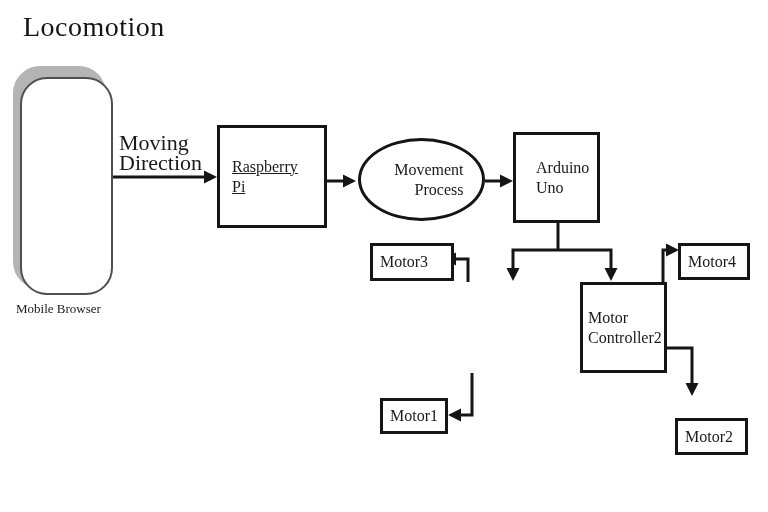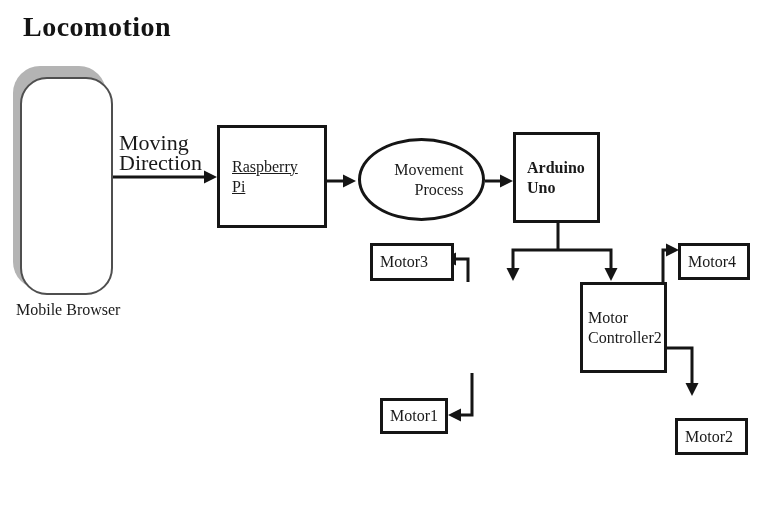--- a/index.html
+++ b/index.html
@@ -10,42 +10,42 @@
     width: 768px;
     height: 512px;
     background: #ffffff;
     overflow: hidden;
   }
   .title {
     position: absolute;
     left: 23px;
     top: 11px;
     font-size: 28px;
-    font-weight: bold;
+    font-weight: normal;
     color: #141414;
     letter-spacing: 0.5px;
     text-align: center;
   }
   .shape { position: absolute; }
   .mb-shadow {
     left: 13px; top: 66px;
     width: 93px; height: 223px;
     background: #b4b4b4;
     border-radius: 27px;
   }
   .mb-body {
     left: 20px; top: 77px;
     width: 93px; height: 218px;
     background: #ffffff;
     border: 2px solid #4f4f4f;
     border-radius: 27px;
   }
   .mb-label {
     left: 16px; top: 301px;
-    font-size: 16px;
+    font-size: 13px;
     color: #1a1a1a;
     white-space: nowrap;
   }
   .edge-label {
     left: 119px; top: 133px;
     width: 70px;
     font-size: 22px;
     line-height: 20px;
     color: #1a1a1a;
   }
@@ -56,21 +56,21 @@
     color: #1a1a1a;
     font-size: 16px;
     line-height: 20px;
     display: flex;
     align-items: center;
   }
   .node .lbl { display: block; }
   .rect-rpi    { left: 217px; top: 125px; width: 110px; height: 103px; text-decoration: underline; }
   .rect-rpi .lbl { width: 74px; margin-left: 12px; }
   .rect-uno    { left: 513px; top: 132px; width: 87px;  height: 91px; }
-  .rect-uno .lbl { width: 64px; margin-left: 11px; font-weight: bold; }
+  .rect-uno .lbl { width: 64px; margin-left: 20px; }
   .rect-mc1    { left: 463px; top: 282px; width: 89px;  height: 91px; }
   .rect-mc2    { left: 580px; top: 282px; width: 87px;  height: 91px; }
   .rect-mc1 .lbl, .rect-mc2 .lbl { width: 78px; margin-left: 5px; }
   .ellipse {
     left: 358px; top: 138px; width: 127px; height: 83px;
     border-radius: 50%;
     justify-content: center;
   }
   .ellipse .lbl { width: 74px; margin-left: 10px; text-align: right; }
   .motor { font-size: 16px; }

